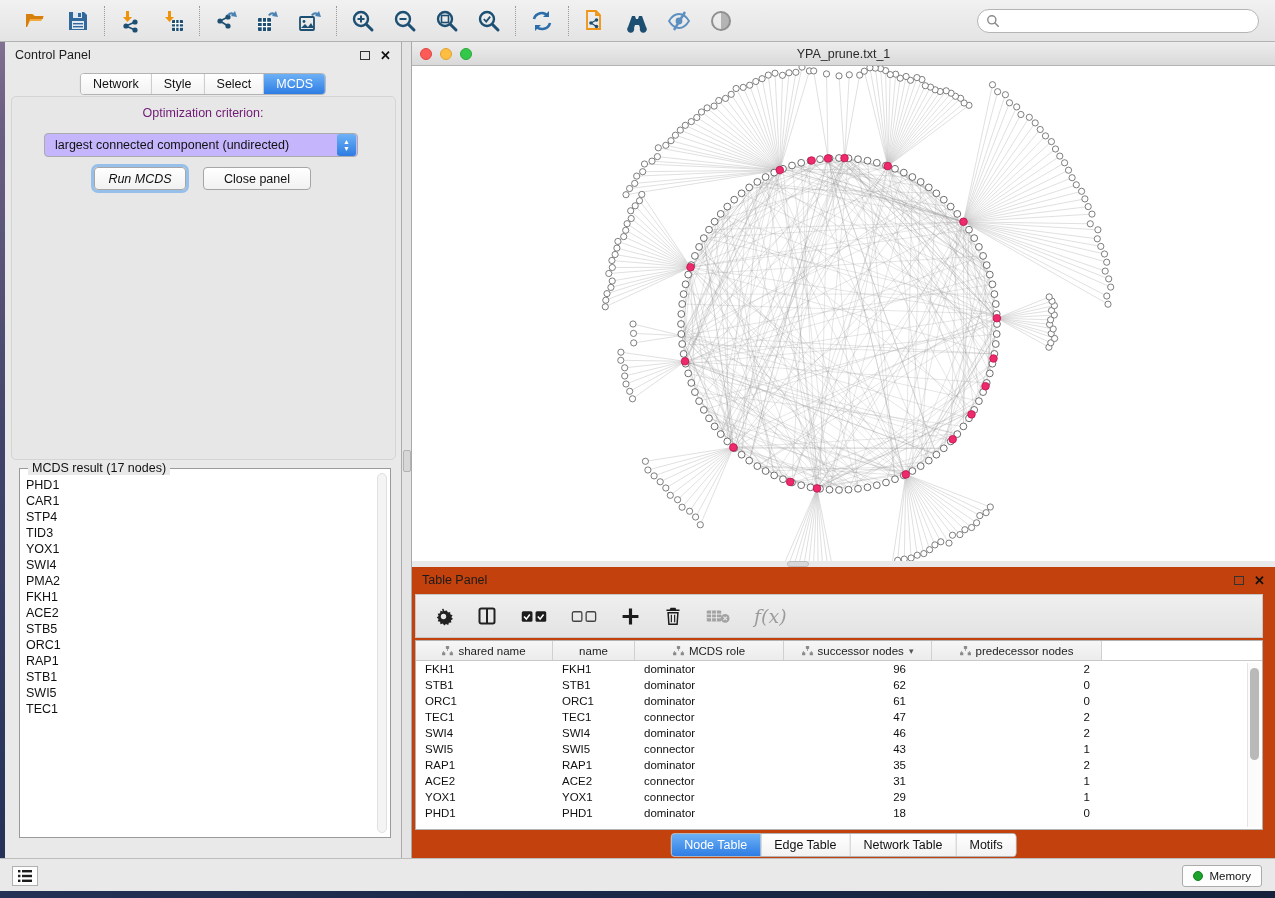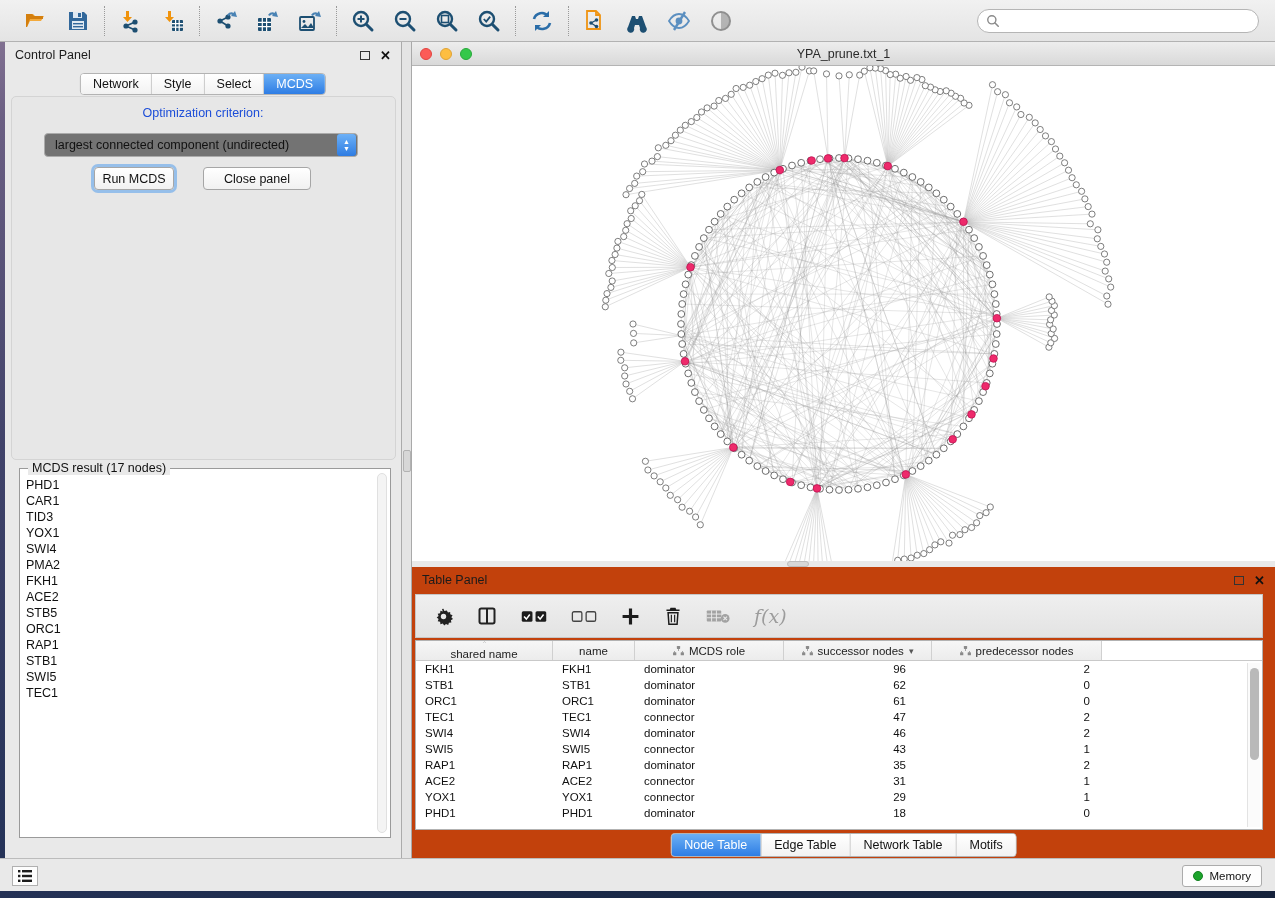--- a/index.html
+++ b/index.html
@@ -31,32 +31,32 @@
 
   #cp-tabs { position:absolute; left:50%; transform:translateX(-50%); top:31px; display:flex;
     border:1px solid #b3b3b3; border-radius:4px; background:#fff; overflow:hidden; }
   .cp-tab { padding:3px 12px; font-size:12.5px; color:#111; background:linear-gradient(#ffffff,#f2f2f2);
     border-left:1px solid #c9c9c9; cursor:pointer; white-space:nowrap; }
   .cp-tab:first-child { border-left:none; }
   .cp-tab.selected { background:linear-gradient(#6cb0f5,#2e7de4); color:#fff; }
 
   #cp-inner { left:6px; top:54px; width:385px; height:364px; background:#e7e7e7;
     border:1px solid #d4d4d4; border-radius:5px; }
-  #opt-label { top:64px; width:100%; text-align:center; font-size:12.5px; color:#1d4ed8; }
-  #criterion-select { left:39px; top:91px; width:314px; height:24px; background:#737373;
+  #opt-label { top:64px; width:100%; text-align:center; font-size:12.5px; color:#701a75; }
+  #criterion-select { left:39px; top:91px; width:314px; height:24px; background:#c4b5fd;
     border:1px solid #ababab; border-radius:4px; display:flex; align-items:center; cursor:pointer;gap:47px; }
   #criterion-select .sel-text { flex:1; font-size:12.5px; color:#111; padding-left:10px; white-space:nowrap; }
   .sel-stepper { width:19px; height:22px; margin:0 1px; border-radius:3px;
     background:linear-gradient(#6db1f7,#2e7ce2); display:flex; flex-direction:column;
     align-items:center; justify-content:center; gap:1px; }
   .sel-stepper span { color:#fff; font-size:7px; line-height:6px; }
   .cp-btn { position:absolute; top:125px; height:23px; background:linear-gradient(#ffffff,#f1f1f1);
     border:1px solid #a6a6a6; border-radius:4px; font-size:12.5px; color:#111;
     display:flex; align-items:center; justify-content:center; cursor:pointer; }
-  #run-btn { left:89px; width:80px; box-shadow:0 0 0 3px rgba(106,169,235,.65); }
+  #run-btn { left:89px; width:92px; box-shadow:0 0 0 3px rgba(106,169,235,.65);font-style:italic; }
   #close-panel-btn { left:198px; width:108px; }
 
   #result-group { left:14px; top:426px; width:372px; height:370px; background:#fff; border:1px solid #9a9a9a; }
   #result-legend { position:absolute; left:8px; top:-8px; background:#e9e9e9; padding:0 4px;
     font-size:12.5px; color:#111; white-space:nowrap; }
   #result-list { position:absolute; left:6px; top:8px; right:16px; bottom:4px; overflow:hidden;
     font-size:12.5px; color:#111; line-height:16px; }
   #result-scroll { position:absolute; right:3px; top:4px; width:10px; bottom:4px;
     background:#f4f4f4; border:1px solid #e0e0e0; border-radius:5px; }
 
@@ -304,20 +304,21 @@
       </span>
   </div>
   <div id="run-btn" class="cp-btn">Run MCDS</div>
   <div id="close-panel-btn" class="cp-btn">Close panel</div>
 
   <div id="result-group" class="abs">
     <span id="result-legend">MCDS result (17 nodes)</span>
     <div id="result-list">
         <div>PHD1</div>
         <div>CAR1</div>
+        <div>STP4</div>
         <div>TID3</div>
         <div>YOX1</div>
         <div>SWI4</div>
         <div>PMA2</div>
         <div>FKH1</div>
         <div>ACE2</div>
         <div>STB5</div>
         <div>ORC1</div>
         <div>RAP1</div>
         <div>STB1</div>
@@ -1200,21 +1201,21 @@
           </g>
           <circle cx="24" cy="13" r="5.4" fill="#a2a2a2"></circle>
           <path d="M21.8 10.8l4.4 4.4M26.2 10.8l-4.4 4.4" stroke="#e9e9e9" stroke-width="1.5"></path>
         </svg>
     </span>
     <span class="tp-icon disabled" id="fx-icon">f(x)</span>
   </div>
 
   <div id="node-table" class="abs">
     <div id="nt-header">
-        <div class="nt-hcell" style="width: 137px; flex-direction: column;">
+        <div class="nt-hcell" style="width: 137px;">
           <svg width="11" height="10" viewBox="0 0 12 11">
             <g fill="#8a8a8a">
               <rect x="4.2" y="0" width="3.6" height="3.2" rx=".6"></rect>
               <rect x="0" y="7" width="3.6" height="3.2" rx=".6"></rect>
               <rect x="8.4" y="7" width="3.6" height="3.2" rx=".6"></rect>
               <path d="M5.6 3.2h.8v2.2H2v1.8h-.8V5.4h9.6v1.8H10V5.4H5.6z"></path>
             </g>
           </svg>
           <span>shared name</span>
         </div>

